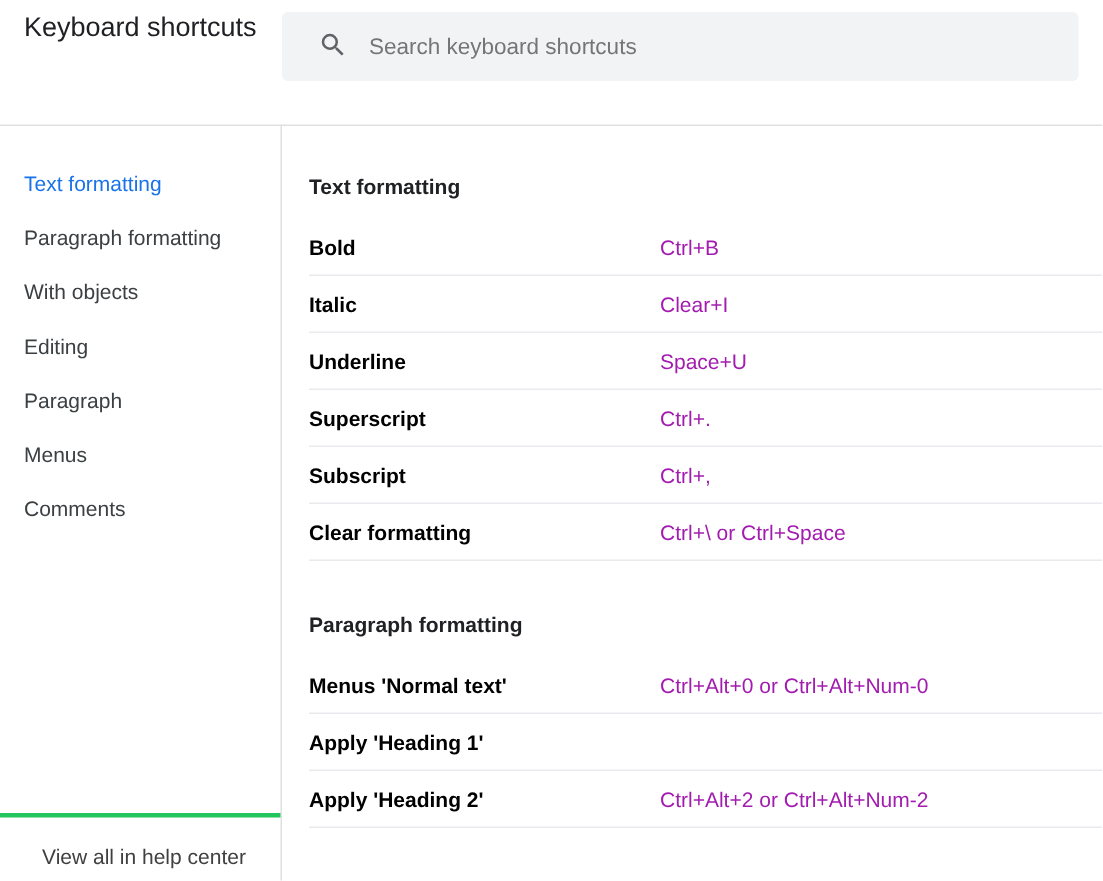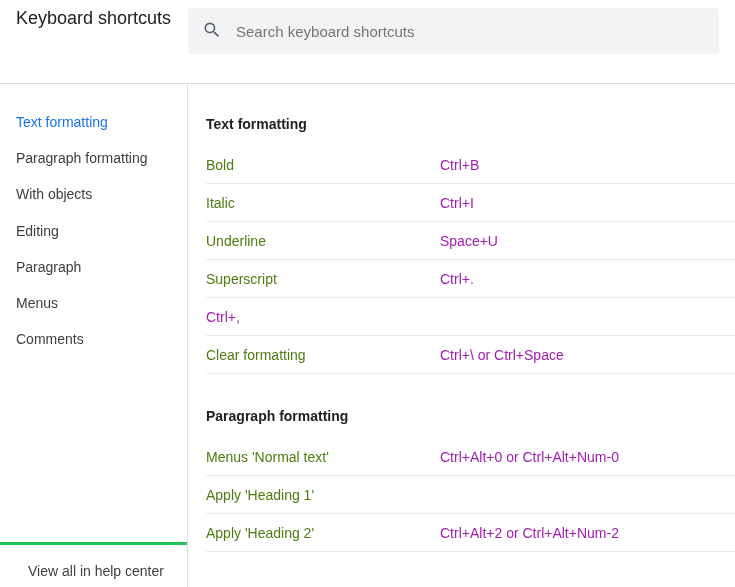--- a/index.html
+++ b/index.html
@@ -26,21 +26,21 @@
     width: 172px;
     flex-shrink: 0;
   }
   .search-box {
     flex: 1;
     display: flex;
     align-items: center;
     background: #f1f3f4;
     border-radius: 4px;
     height: 46px;
-    padding: 0 14px;
+    padding: 0 24px;
   }
   .search-box svg {
     width: 20px;
     height: 20px;
     fill: #5f6368;
     flex-shrink: 0;
   }
   .search-input {
     border: none;
     background: transparent;
@@ -92,21 +92,22 @@
   .row {
     display: flex;
     align-items: center;
     border-bottom: 1px solid #e8eaed;
     min-height: 38px;
     padding: 4px 0;
   }
   .action {
     width: 234px;
     flex-shrink: 0;
-    color: #4d7c0f;
+    color: #000000;
+    font-weight: bold;
   }
   .keys {
     flex: 1;
     color: #a21caf;
   }
   .spacer { height: 28px; }
 </style>
 </head>
 <body>
 
@@ -136,31 +137,32 @@
     <div class="help-link">View all in help center</div>
   </div>
   <div class="content">
       <div class="section-h">Text formatting</div>
       <div class="row">
         <div class="action">Bold</div>
         <div class="keys">Ctrl+B</div>
       </div>
       <div class="row">
         <div class="action">Italic</div>
-        <div class="keys">Ctrl+I</div>
+        <div class="keys">Clear+I</div>
       </div>
       <div class="row">
         <div class="action">Underline</div>
         <div class="keys">Space+U</div>
       </div>
       <div class="row">
         <div class="action">Superscript</div>
         <div class="keys">Ctrl+.</div>
       </div>
       <div class="row">
+        <div class="action">Subscript</div>
         <div class="keys">Ctrl+,</div>
       </div>
       <div class="row">
         <div class="action">Clear formatting</div>
         <div class="keys">Ctrl+\ or Ctrl+Space</div>
       </div>
       <div class="spacer"></div>
       <div class="section-h">Paragraph formatting</div>
       <div class="row">
         <div class="action">Menus 'Normal text'</div>

